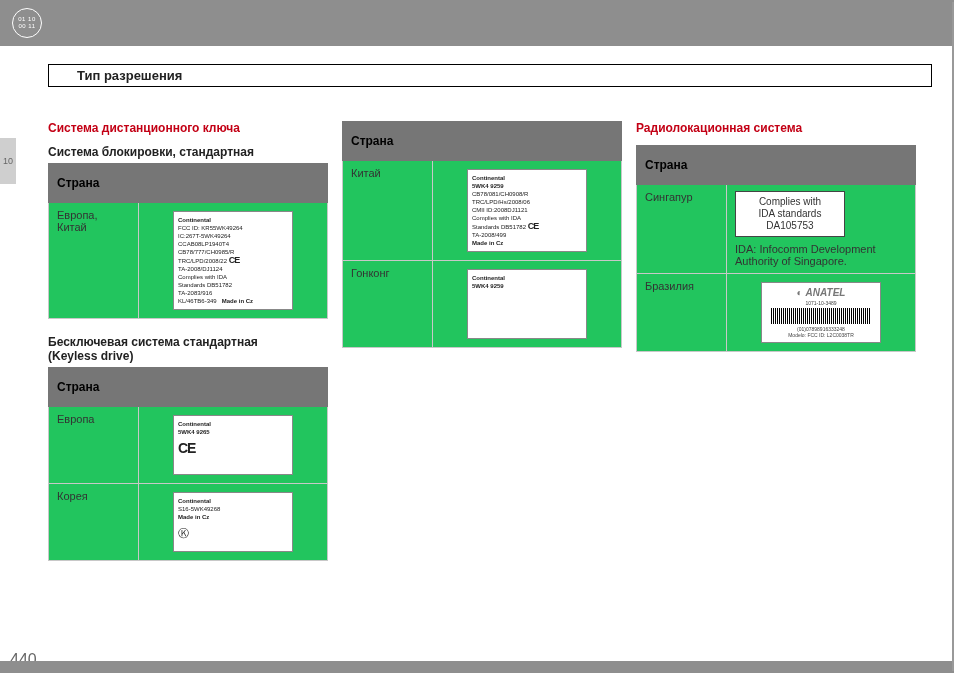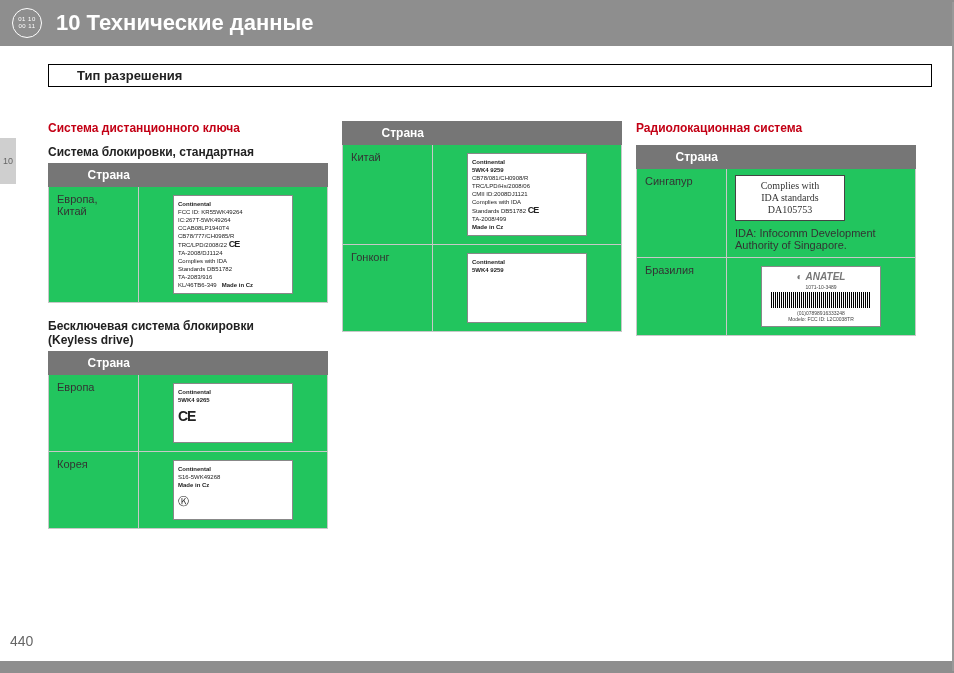--- a/index.html
+++ b/index.html
@@ -46,22 +46,22 @@
     background: #cfcfcf;
     color: #666;
     font-size: 9px;
     display: flex;
     align-items: center;
     justify-content: center;
   }
   .page-num {
     position: absolute;
     left: 10px;
-    bottom: 24px;
-    font-size: 14px;
+    bottom: 4px;
+    font-size: 16px;
     color: #666;
   }
   .divider {
     position: absolute;
     right: 0;
     bottom: 2px;
     top: 2px;
     width: 2px;
     background: #999;
   }
@@ -90,23 +90,23 @@
     font-size: 12px;
     margin-bottom: 4px;
   }
   table.data {
     width: 100%;
     border-collapse: collapse;
     margin-bottom: 16px;
   }
   table.data th {
     background: #767676;
-    color: #ffffff;
-    text-align: right;
-    padding: 4px 8px;
+    color: #000000;
+    text-align: left;
+    padding: 12px 8px;
     font-size: 12px;
     font-weight: bold;
     border: 1px solid #767676;
   }
   table.data th.narrow { width: 90px; }
   table.data td {
     background: #22c55e;
     border: 1px solid #c8c8c8;
     padding: 6px 8px;
     vertical-align: top;
@@ -128,21 +128,20 @@
   }
   .label-box.large { min-height: 75px; }
   .ida-box {
     background: #fff;
     border: 1px solid #444;
     padding: 4px 6px;
     font-size: 10px;
     line-height: 12px;
     text-align: center;
     width: 110px;
-    font-family: Liberation Serif, serif;
   }
   .note { font-size: 11px; color: #333; margin-top: 6px; }
   .bottom-bar {
     position: absolute;
     left: 0; right: 0; bottom: 0;
     height: 12px;
     background: #8e8e8e;
   }
   .anatel {
     background: #fff;
@@ -177,21 +176,20 @@
   }
 </style>
 </head>
 <body>
 
 <div class="top-bar">
   <div class="top-icon">
     <span>01 10</span>
     <span>00 11</span>
   </div>
-  <div class="chapter-title">10 Технические данные</div>
 </div>
 
 <div class="side-tab">10</div>
 
 <div class="section-outer">
   <div class="section-title-bar">Тип разрешения</div>
 
   <div class="content">
 
     <div class="col">
@@ -218,21 +216,21 @@
               <span>Standards DB51782</span><br>
               <span>TA-2083/916</span><br>
               <span>KL/46TB6-349</span> &nbsp;
               <b>Made in Cz</b>
             </div>
           </td>
         </tr>
       </tbody>
         </table>
 
-      <div class="sub-heading" style="margin-bottom:0">Бесключевая система блокировки</div>
+      <div class="sub-heading" style="margin-bottom:0">Бесключевая система стандартная</div>
       <div class="sub-heading">(Keyless drive)</div>
       <table class="data">
         <tbody>
             <tr>
               <th class="narrow">Страна</th>
               <th></th>
             </tr>
         <tr>
           <td>Европа</td>
           <td>

